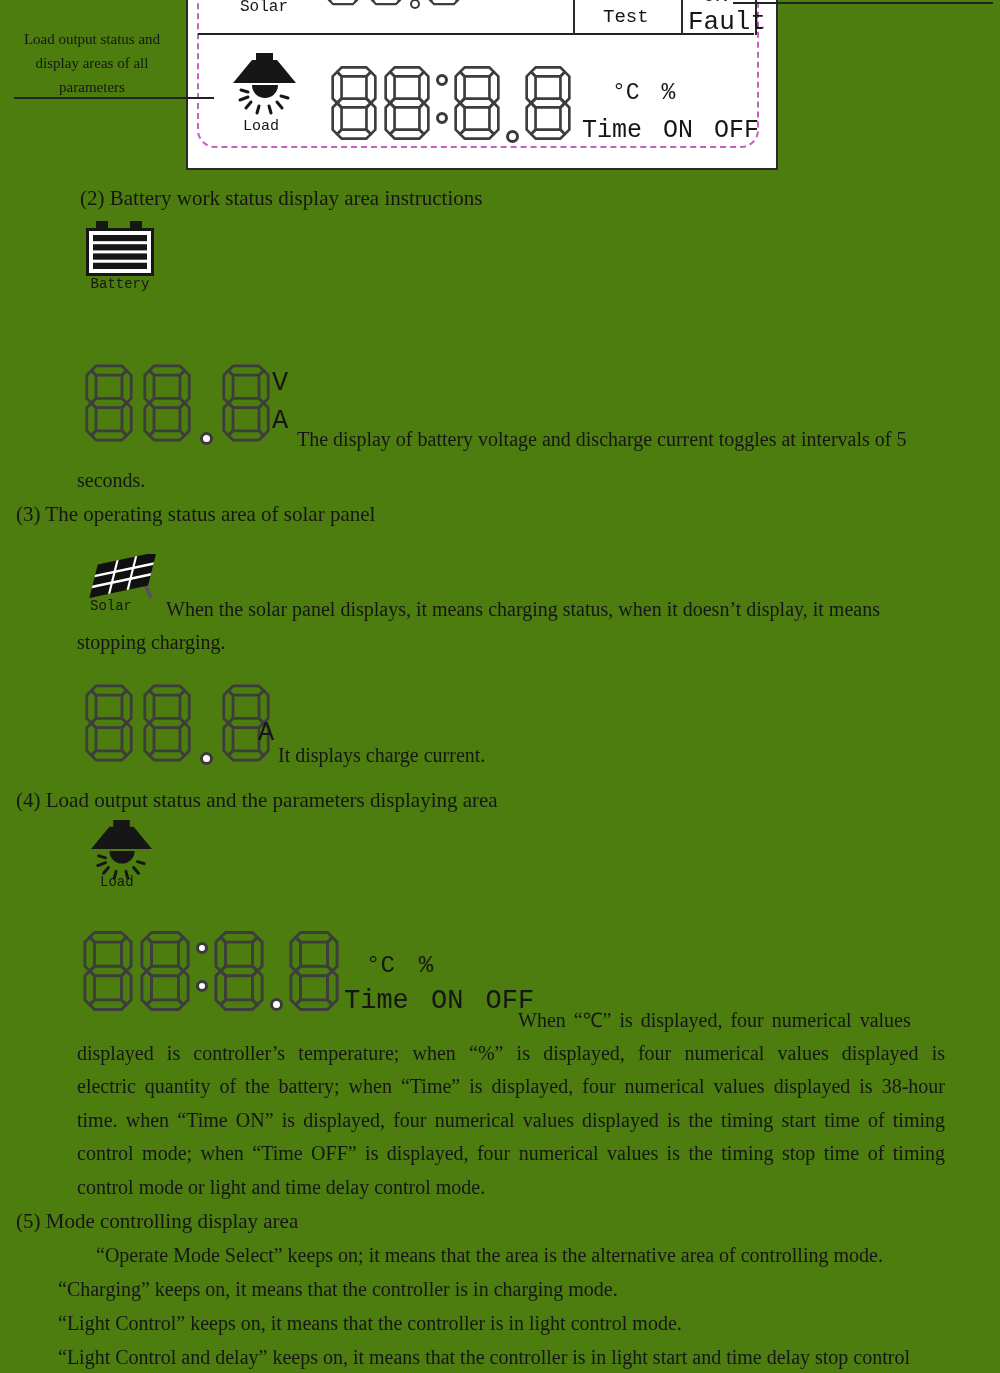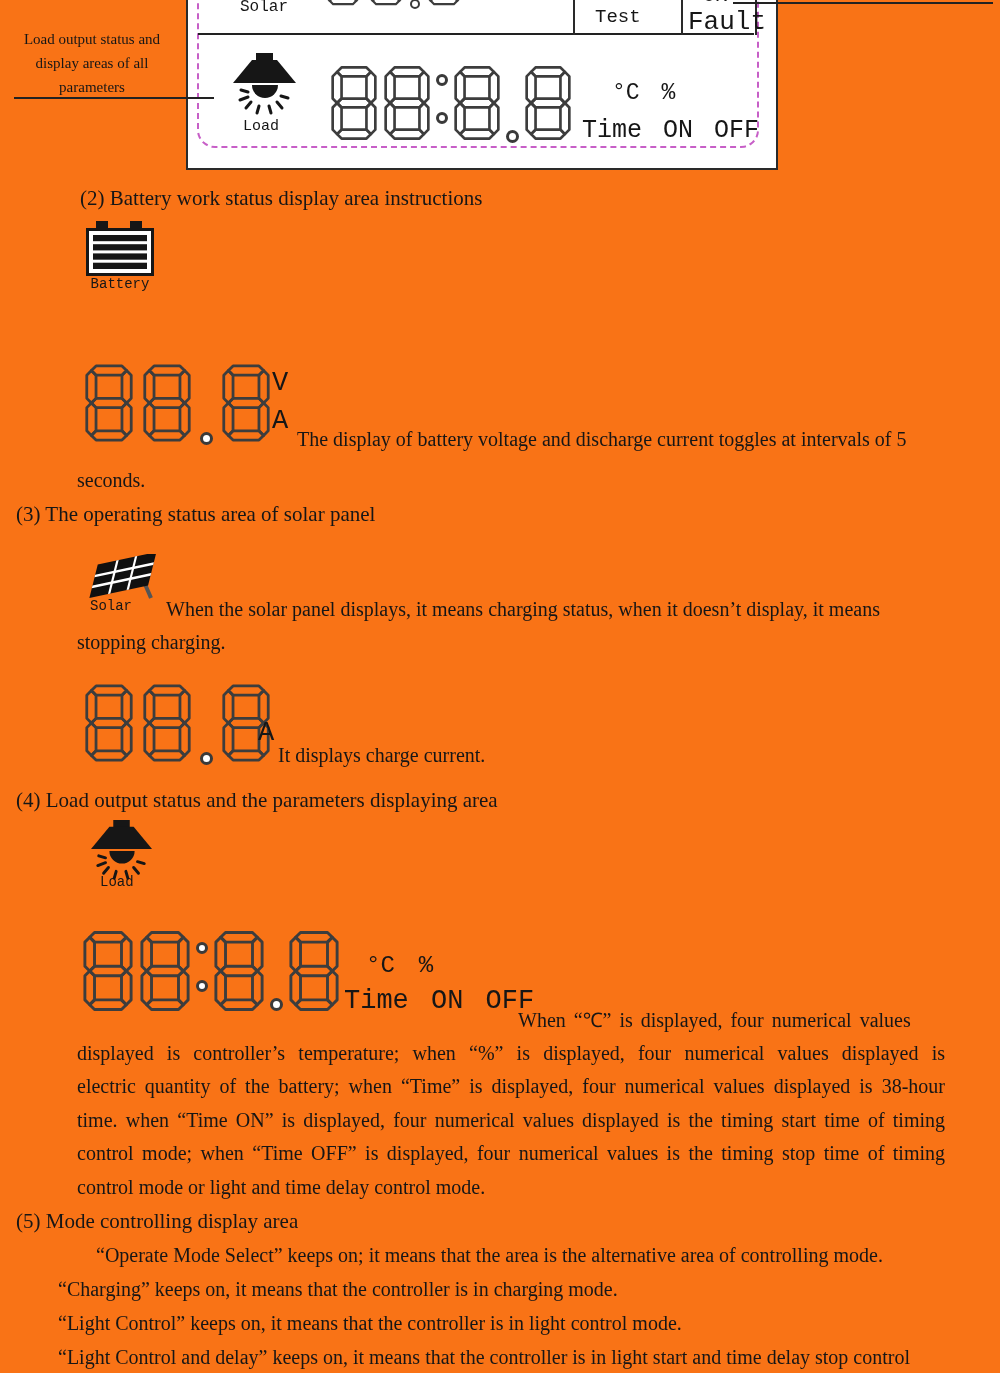--- a/index.html
+++ b/index.html
@@ -1,17 +1,17 @@
 <!DOCTYPE html>
 <html><head>
 <meta charset="utf-8">
 <title>Controller LCD manual page</title>
 <style>
   html,body { margin:0; padding:0; background:#ffffff; }
-  .page { position:relative; width:1000px; height:1373px; background:#f97316; color:#161616;
+  .page { position:relative; width:1000px; height:1373px; background:#4d7c0f; color:#161616;
           font-family:"Liberation Serif", serif; overflow:hidden; }
   .abs { position:absolute; }
   .serif { font-family:"Liberation Serif", serif; font-size:20px; white-space:nowrap; }
   .h { font-size:21px; }
   .mono { font-family:"Liberation Mono","DejaVu Sans Mono",monospace; white-space:nowrap; }
   .just { white-space:normal; text-align:justify; text-align-last:justify; width:868px; }
   .line { background:#222; }
   .seg-row { display:flex; align-items:flex-end; }
   .digit { display:block; }
   .dp { box-sizing:border-box; width:13px; height:13px; border:3px solid #3a3a3a;
@@ -73,21 +73,21 @@
         <svg class="digit" viewBox="0 0 54 86" width="38" height="68">
             <use href="#seg8"></use>
           </svg>
         <span class="dp dp-sm"></span>
         <svg class="digit" viewBox="0 0 54 86" width="38" height="68">
             <use href="#seg8"></use>
           </svg>
       </div>
 
       <div class="cell" style="left:385px;width:110px;border-left:2px solid #2a2a2a;border-right:2px solid #2a2a2a">
-        <span class="abs mono" style="left:20px;top:84px;font-size:19px">Test</span>
+        <span class="abs mono" style="left:28px;top:84px;font-size:19px">Test</span>
       </div>
 
       <div class="cell" style="left:497px;width:72px;border-right:2px solid #2a2a2a">
         <span class="abs mono" style="left:18px;top:62px;font-size:20px">OK</span>
         <span class="abs mono" style="left:3px;top:85px;font-size:26px">Fault</span>
       </div>
 
       <svg class="abs" style="left:44px;top:131px" viewBox="0 0 66 64" width="66" height="64">
           <use href="#lamp"></use>
         </svg>

